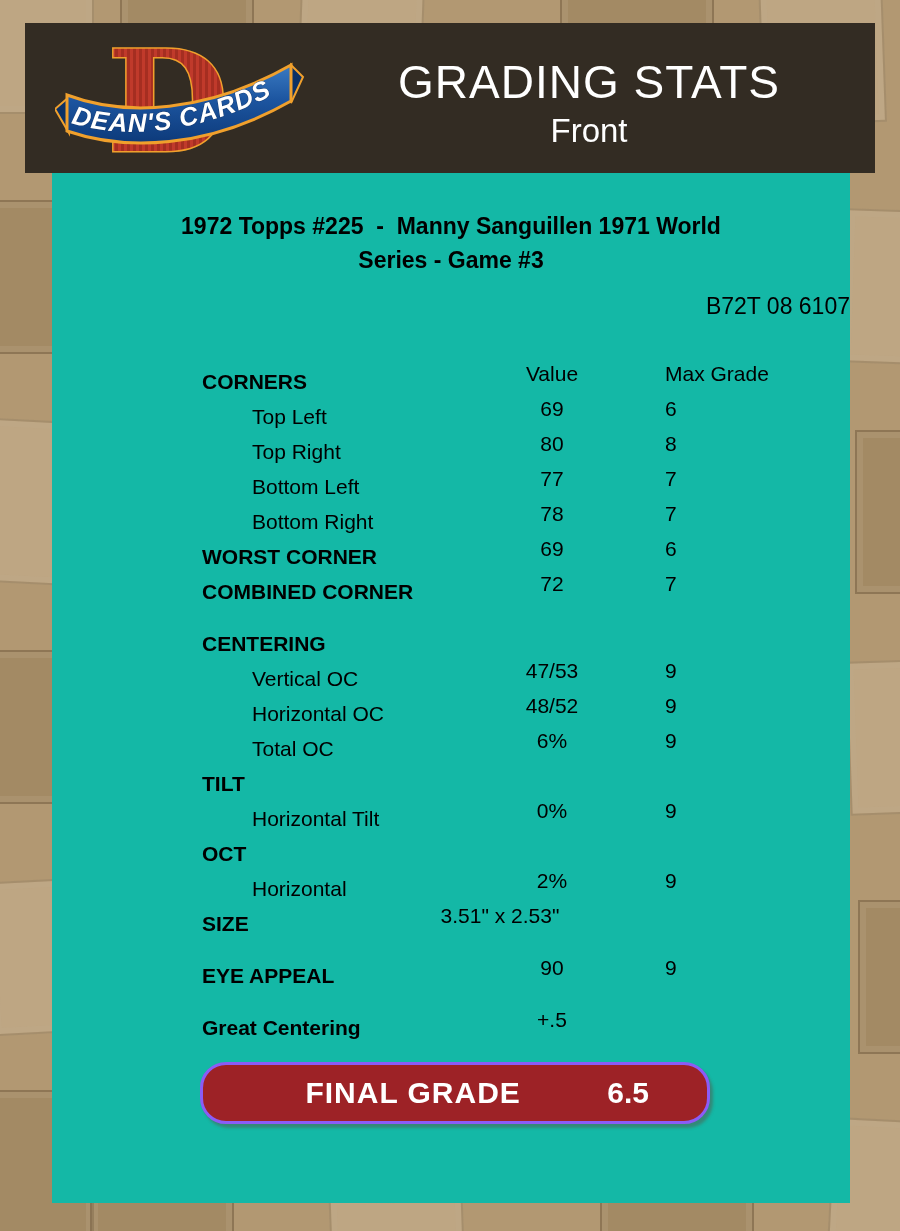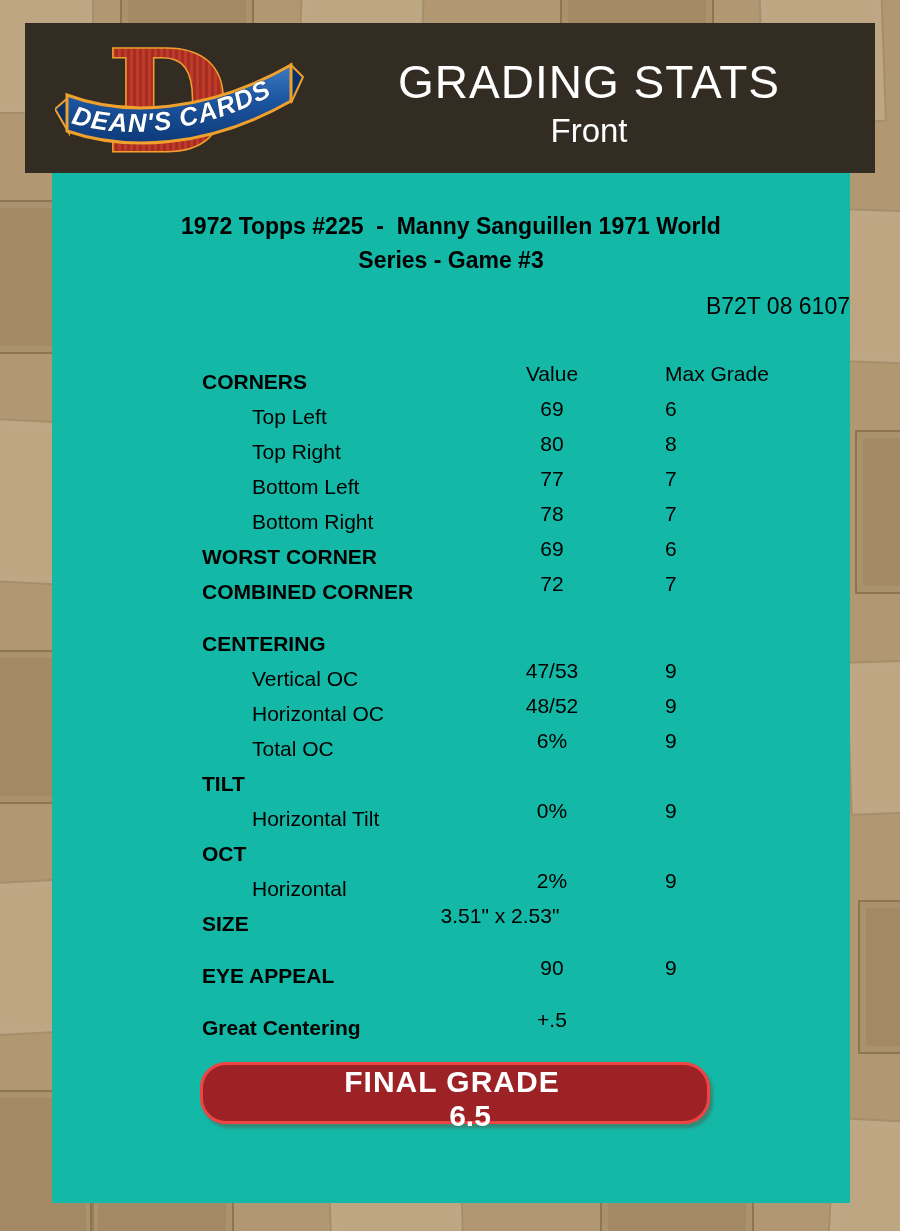--- a/index.html
+++ b/index.html
@@ -56,27 +56,26 @@
   .row.sub .lbl{left:156px;font-weight:400;}
   .row .val{position:absolute;left:400px;width:200px;top:0;line-height:35px;text-align:center;}
   .row .grd{position:absolute;left:613px;width:120px;top:0;line-height:35px;}
   .row.head .val,.row.head .grd{font-weight:normal;}
   .row.size .val{left:298px;width:300px;}
 
   
   .final-grade{
     position:absolute;left:148px;top:889px;width:510px;height:62px;
     background:#9d2226;
-    border:3px solid #ef4444;border-radius:26px;
+    border:3px solid #8b5cf6;border-radius:26px;
     box-shadow:3px 4px 3px rgba(90,80,65,.45);
     display:flex;align-items:center;
     padding:0 58px 0 52px;box-sizing:border-box;
     color:#fff;font-weight:bold;font-size:30px;
     cursor:pointer;
-    flex-direction:column;
   }
   .final-grade .fg-label{flex:1;text-align:center;letter-spacing:1px;}
   .final-grade .fg-value{text-align:right;margin-left:36px;}
 </style>
 </head>
 <body>
 
 <div class="bg">
   <div class="bgcard" style="left:-20px;top:-40px;width:110px;height:150px;"></div>
   <div class="bgcard dark" style="left:120px;top:-60px;width:130px;height:170px;"></div>

